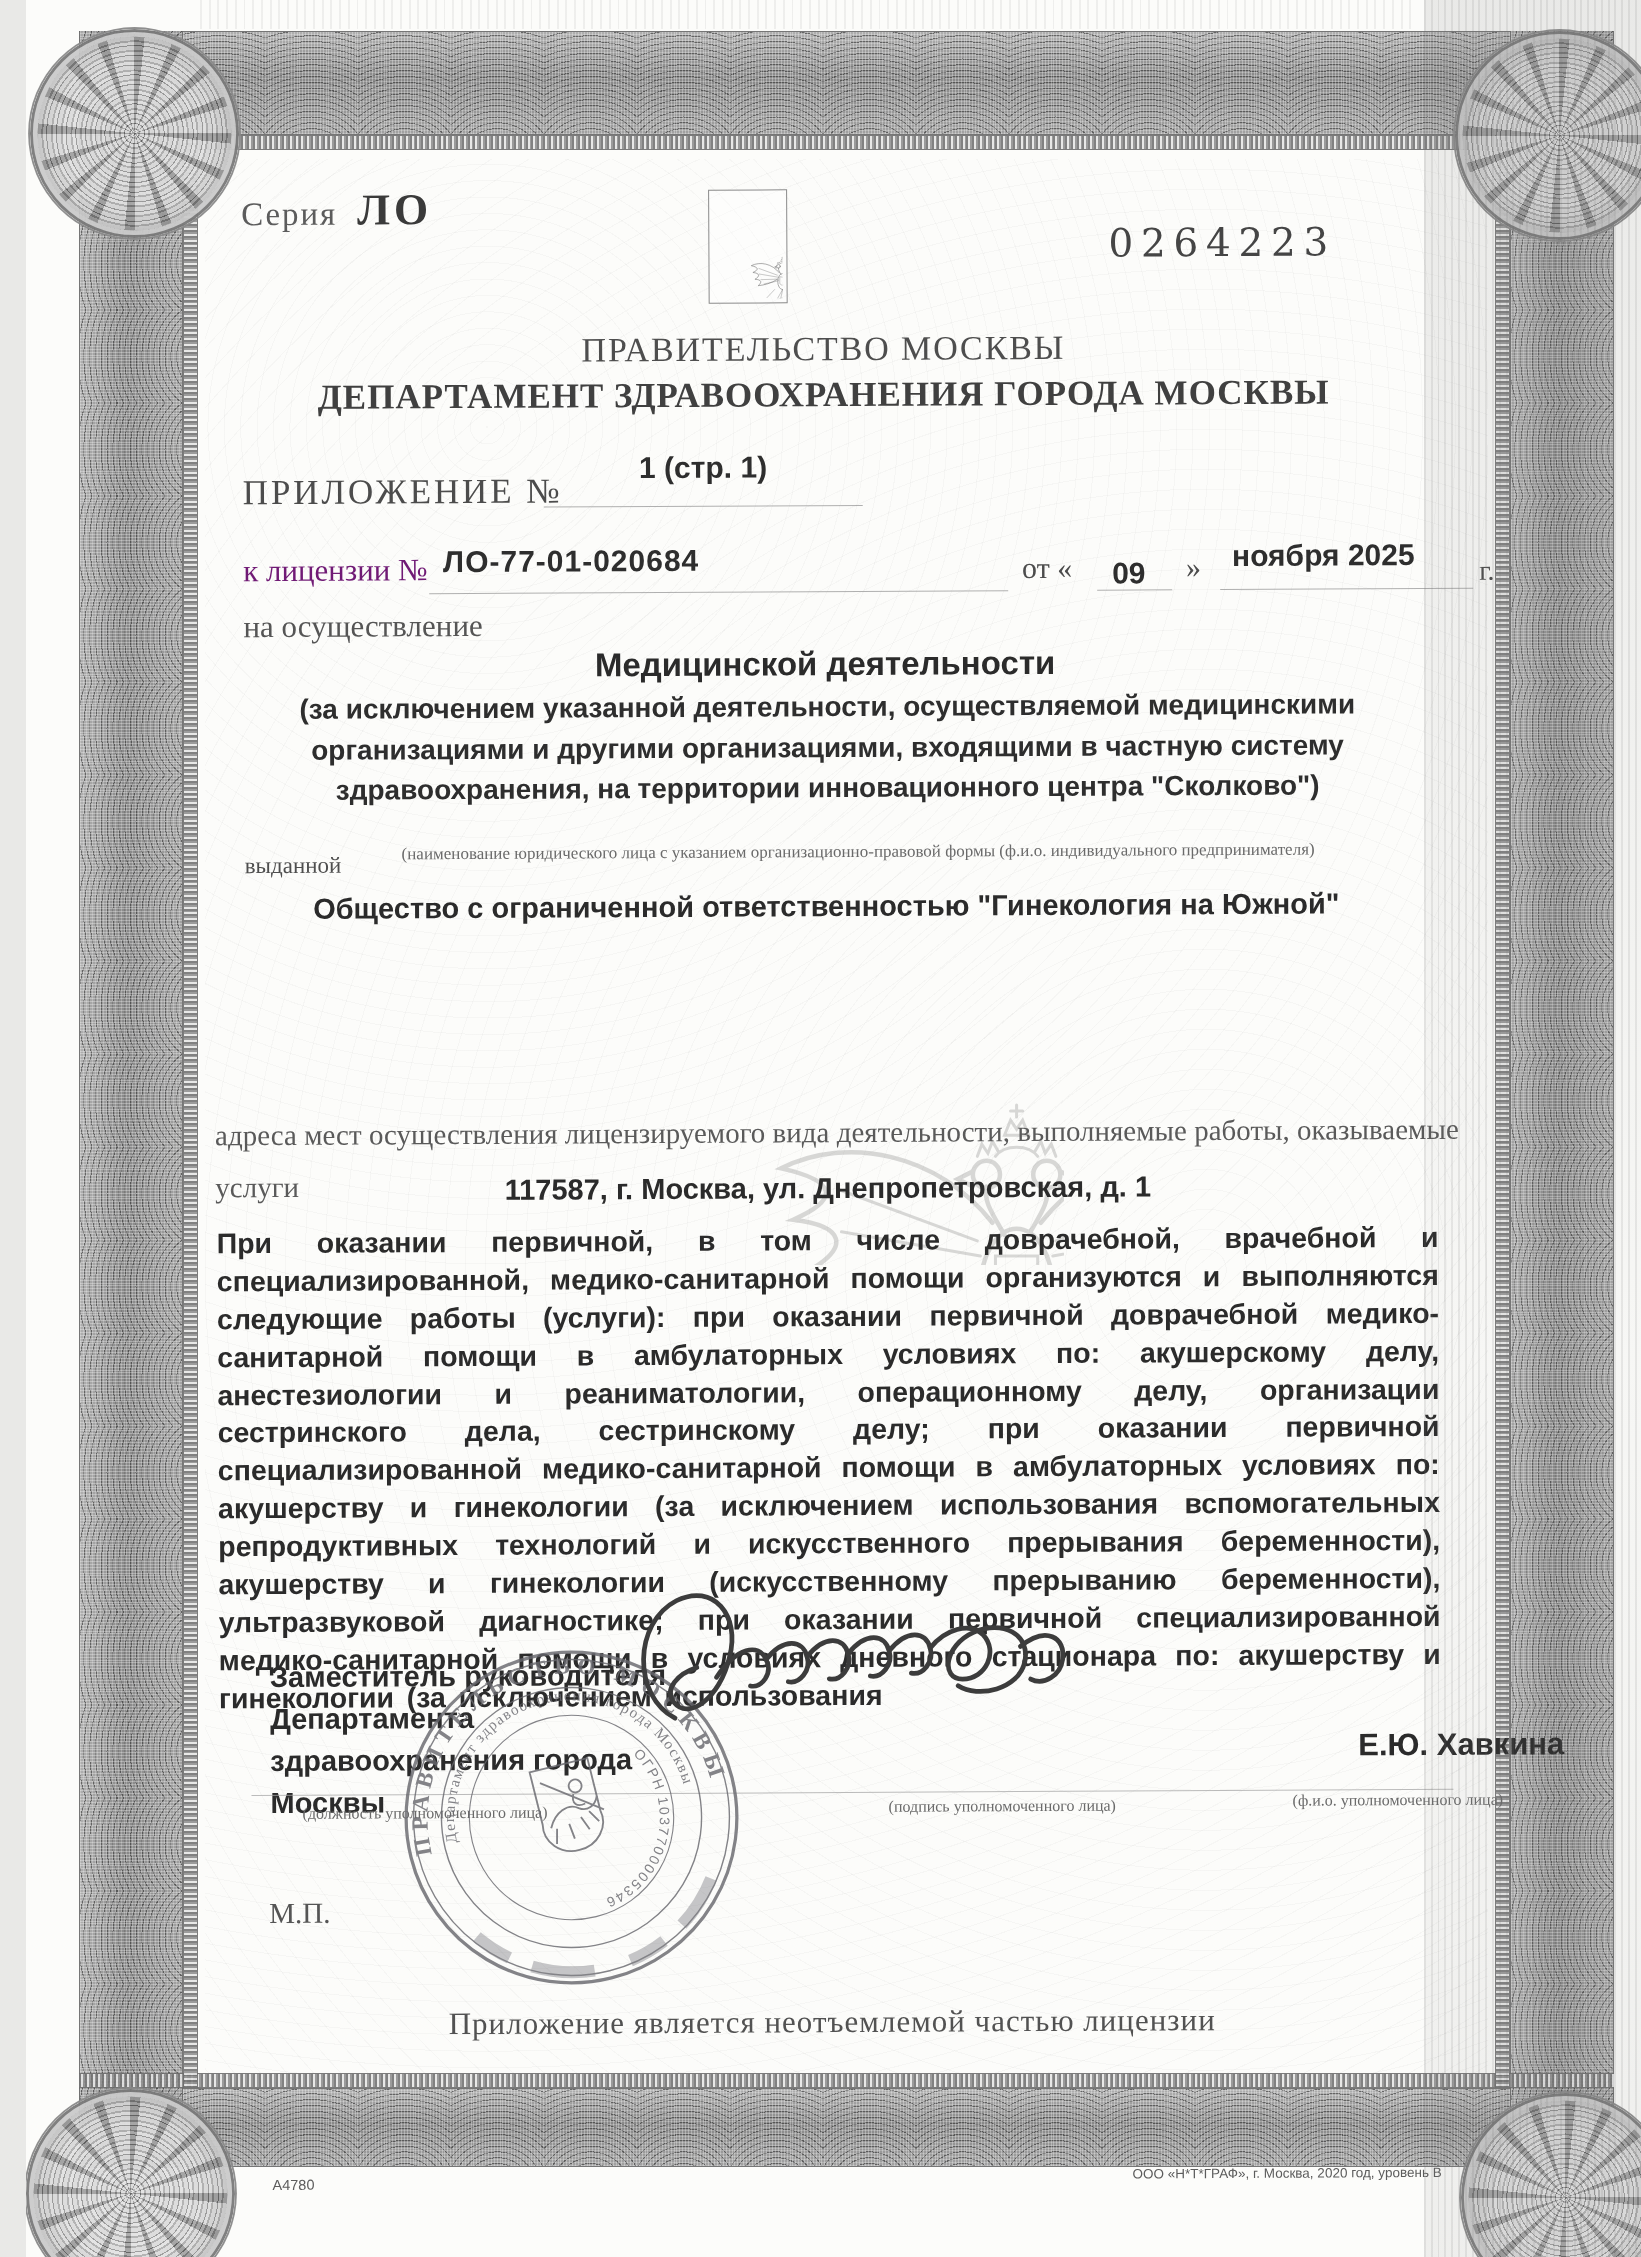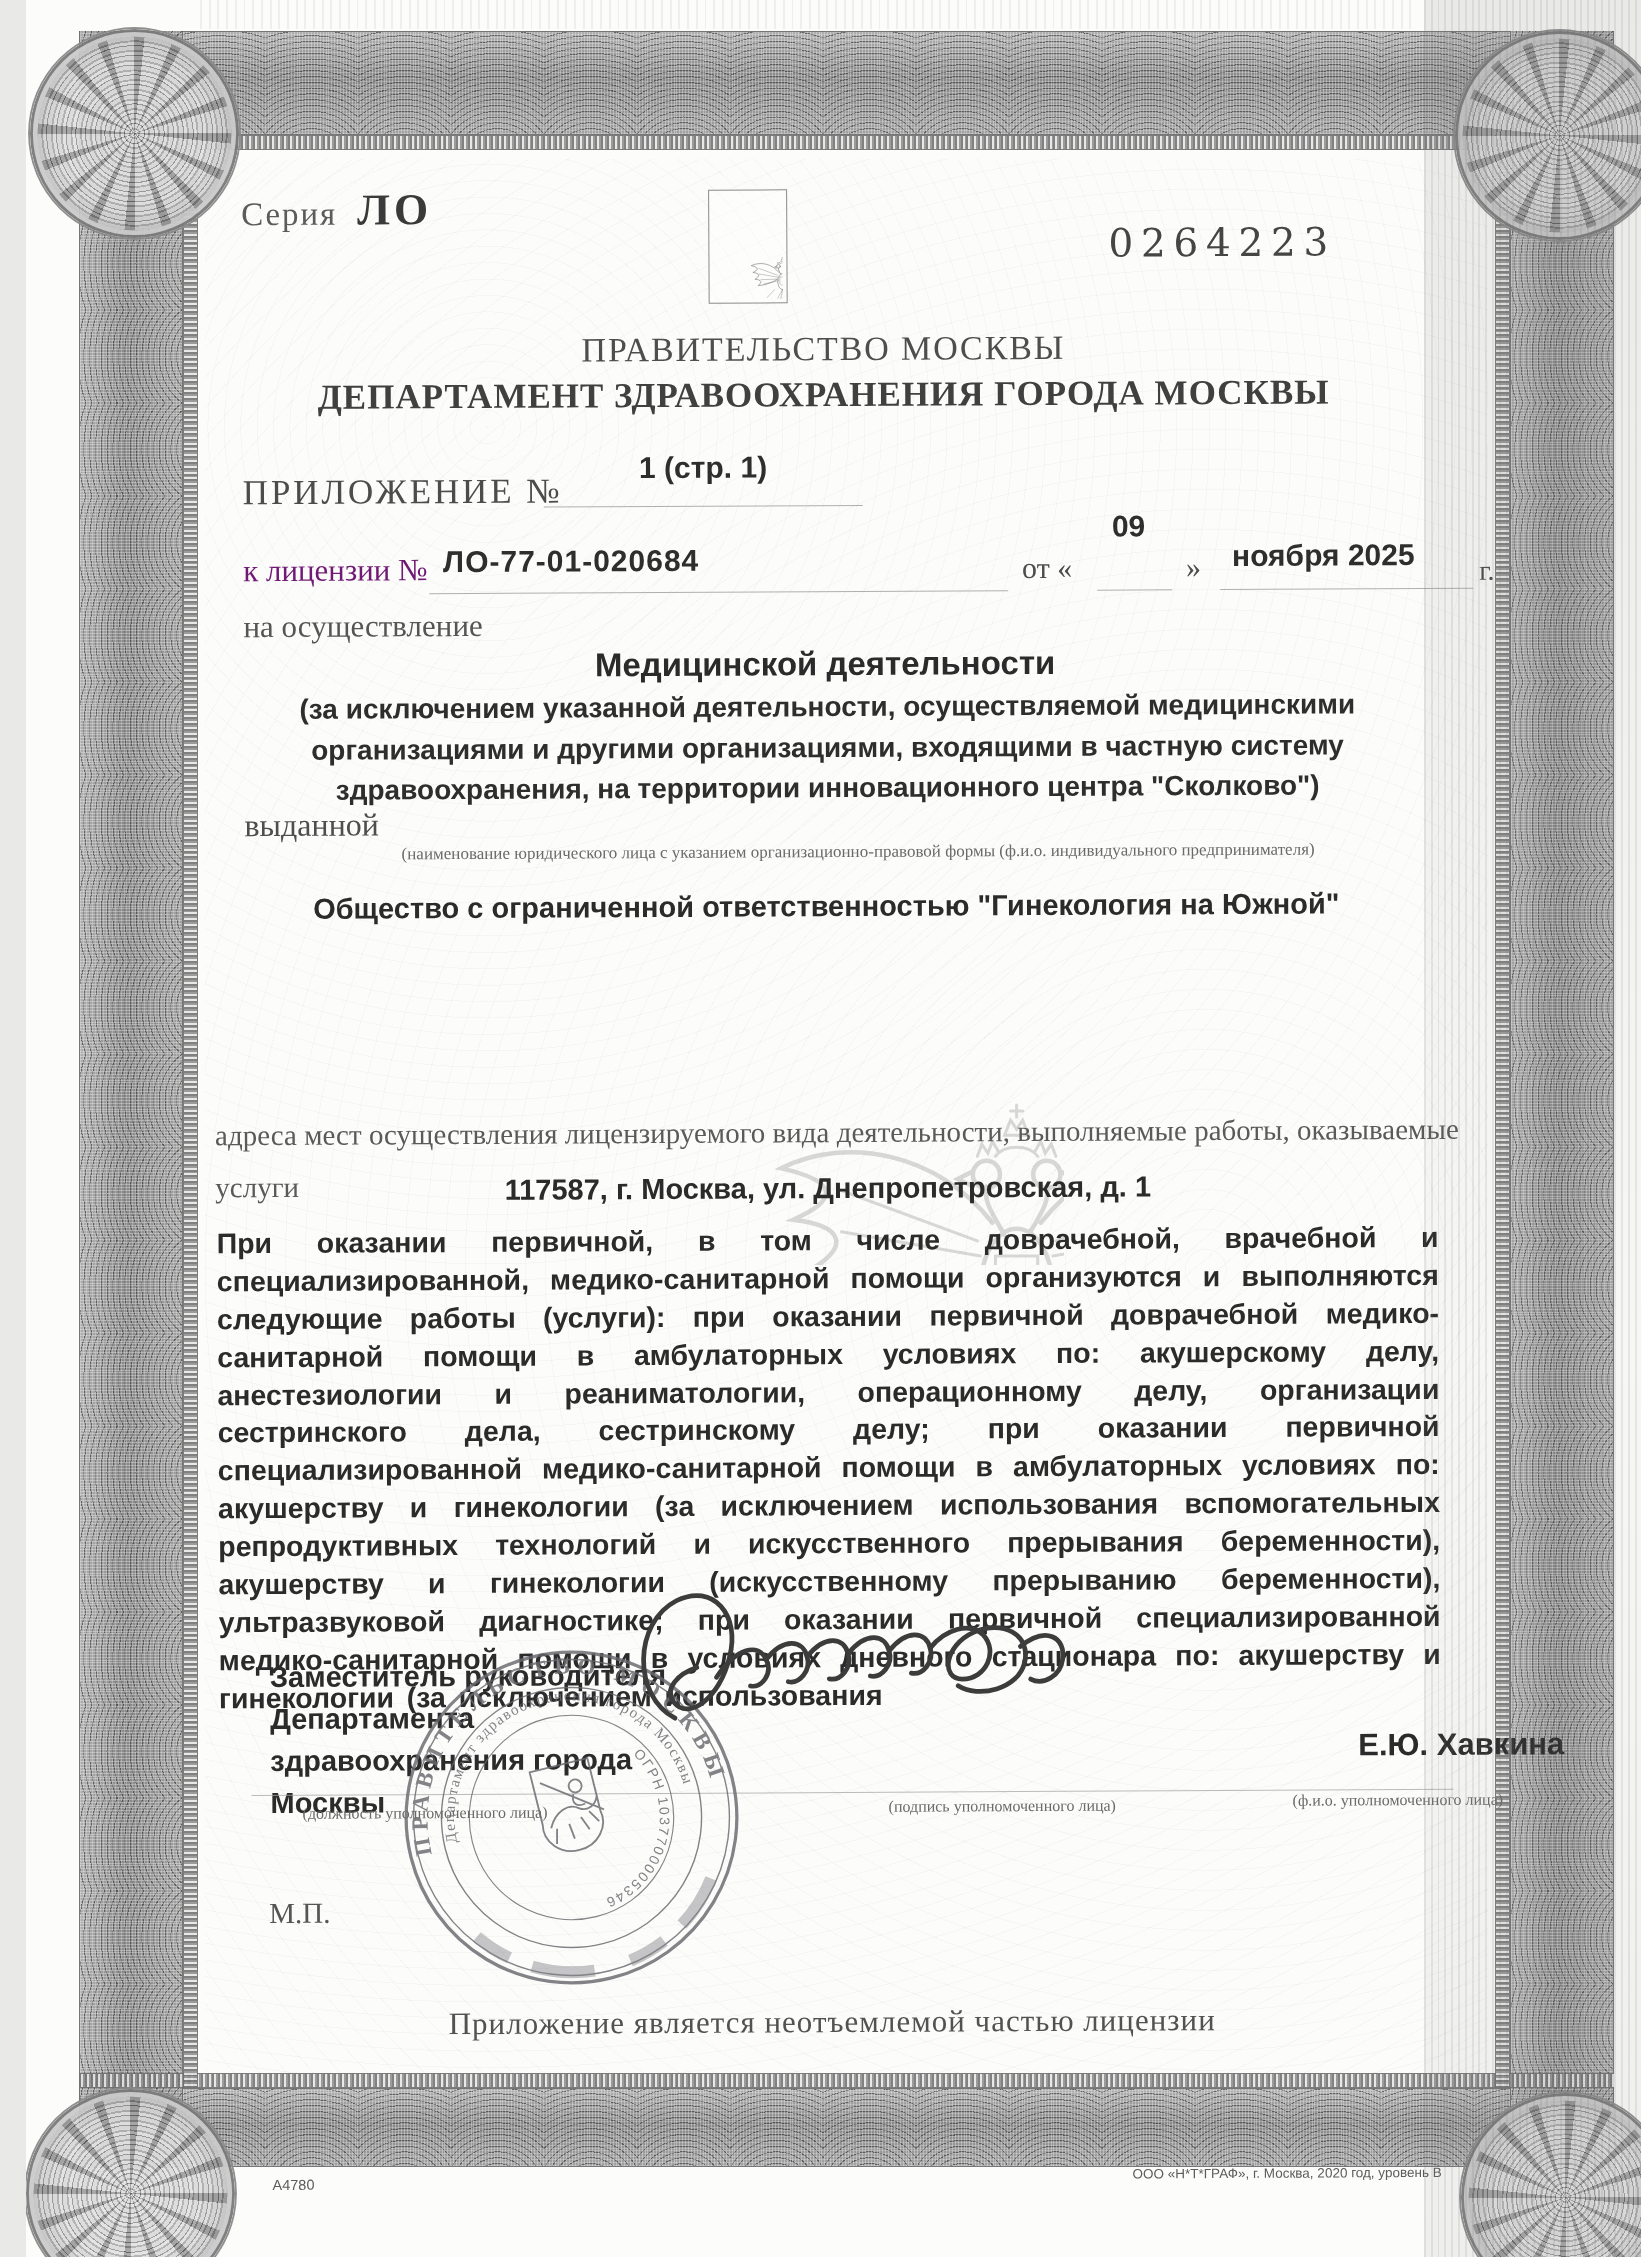--- a/index.html
+++ b/index.html
@@ -132,32 +132,32 @@
     <div class="abs serif" style="left:193px;top:375px;width:1217px;text-align:center;font-size:35px;font-weight:bold;color:#404040;letter-spacing:1px">ДЕПАРТАМЕНТ ЗДРАВООХРАНЕНИЯ ГОРОДА МОСКВЫ</div>
 
     <div class="abs serif" style="left:220px;top:470px;font-size:35px;color:#4c4c4c;letter-spacing:2.9px">ПРИЛОЖЕНИЕ  №</div>
     <div class="abs sans" style="left:521px;top:450px;width:319px;text-align:center;font-size:30px;font-weight:bold;color:#2e2e2e">1 (стр. 1)</div>
     <div class="fill-line" style="left:521px;top:505px;width:319px"></div>
 
     <div class="abs serif" style="left:220px;top:550px;font-size:31px;color:#701a75">к лицензии №</div>
     <div class="abs sans" style="left:420px;top:543px;font-size:30px;font-weight:bold;color:#2e2e2e;letter-spacing:1px">ЛО-77-01-020684</div>
     <div class="fill-line" style="left:406px;top:591px;width:579px"></div>
     <div class="abs serif" style="left:999px;top:552px;font-size:30px;color:#4c4c4c">от «</div>
-    <div class="abs sans" style="left:1089px;top:511px;font-size:30px;font-weight:bold;color:#2e2e2e">09</div>
+    <div class="abs sans" style="left:1089px;top:558px;font-size:30px;font-weight:bold;color:#2e2e2e">09</div>
     <div class="fill-line" style="left:1074px;top:591px;width:75px"></div>
     <div class="abs serif" style="left:1163px;top:552px;font-size:30px;color:#4c4c4c">»</div>
     <div class="abs sans" style="left:1209px;top:541px;font-size:30px;font-weight:bold;color:#2e2e2e">ноября 2025</div>
     <div class="fill-line" style="left:1197px;top:591px;width:253px"></div>
     <div class="abs serif" style="left:1456px;top:558px;font-size:28px;color:#4c4c4c">г.</div>
 
     <div class="abs serif" style="left:220px;top:606px;font-size:31px;color:#555">на осуществление</div>
     <div class="abs sans" style="left:193px;top:645px;width:1217px;text-align:center;font-size:33px;font-weight:bold;color:#2b2b2b">Медицинской деятельности</div>
     <div class="abs sans" style="left:205px;top:687px;width:1197px;text-align:center;font-size:28px;font-weight:bold;color:#2e2e2e;line-height:1.45">(за исключением указанной деятельности, осуществляемой медицинскими организациями и другими организациями, входящими в частную систему здравоохранения, на территории инновационного центра "Сколково")</div>
 
-    <div class="abs serif" style="left:220px;top:804px;font-size:32px;color:#4e4e4e">выданной</div>
+    <div class="abs serif" style="left:220px;top:850px;font-size:23px;color:#4e4e4e">выданной</div>
     <div class="abs cap" style="left:377px;top:842px;width:1043px;font-size:17px">(наименование юридического лица с указанием организационно-правовой формы  (ф.и.о. индивидуального предпринимателя)</div>
     <div class="abs sans" style="left:193px;top:890px;width:1217px;text-align:center;font-size:29px;font-weight:bold;color:#2b2b2b">Общество с ограниченной ответственностью "Гинекология на Южной"</div>
 
     <div class="abs serif" style="left:189px;top:1106px;width:1246px;font-size:29px;color:#5a5a5a;line-height:1.8">адреса мест осуществления лицензируемого вида деятельности, выполняемые работы, оказываемые услуги</div>
     <div class="abs sans" style="left:193px;top:1172px;width:1217px;text-align:center;font-size:29px;font-weight:bold;color:#2b2b2b">117587, г. Москва, ул. Днепропетровская, д. 1</div>
 
     <div class="abs sans" style="left:190px;top:1222px;width:1222px;font-size:28.5px;font-weight:bold;color:#2b2b2b;line-height:1.33;text-align:justify;word-spacing:4.8px">При оказании первичной, в том числе доврачебной, врачебной и специализированной, медико-санитарной помощи организуются и выполняются следующие работы (услуги): при оказании первичной доврачебной медико-санитарной помощи в амбулаторных условиях по: акушерскому делу, анестезиологии и реаниматологии, операционному делу, организации сестринского дела, сестринскому делу; при оказании первичной специализированной медико-санитарной помощи в амбулаторных условиях по: акушерству и гинекологии (за исключением использования вспомогательных репродуктивных технологий и искусственного прерывания беременности), акушерству и гинекологии (искусственному прерыванию беременности), ультразвуковой диагностике; при оказании первичной специализированной медико-санитарной помощи в условиях дневного стационара по: акушерству и гинекологии (за исключением использования</div>
 
     <div class="abs sans" style="left:241px;top:1653px;font-size:29px;font-weight:bold;color:#2b2b2b;line-height:42px">
       <div>Заместитель руководителя</div>

